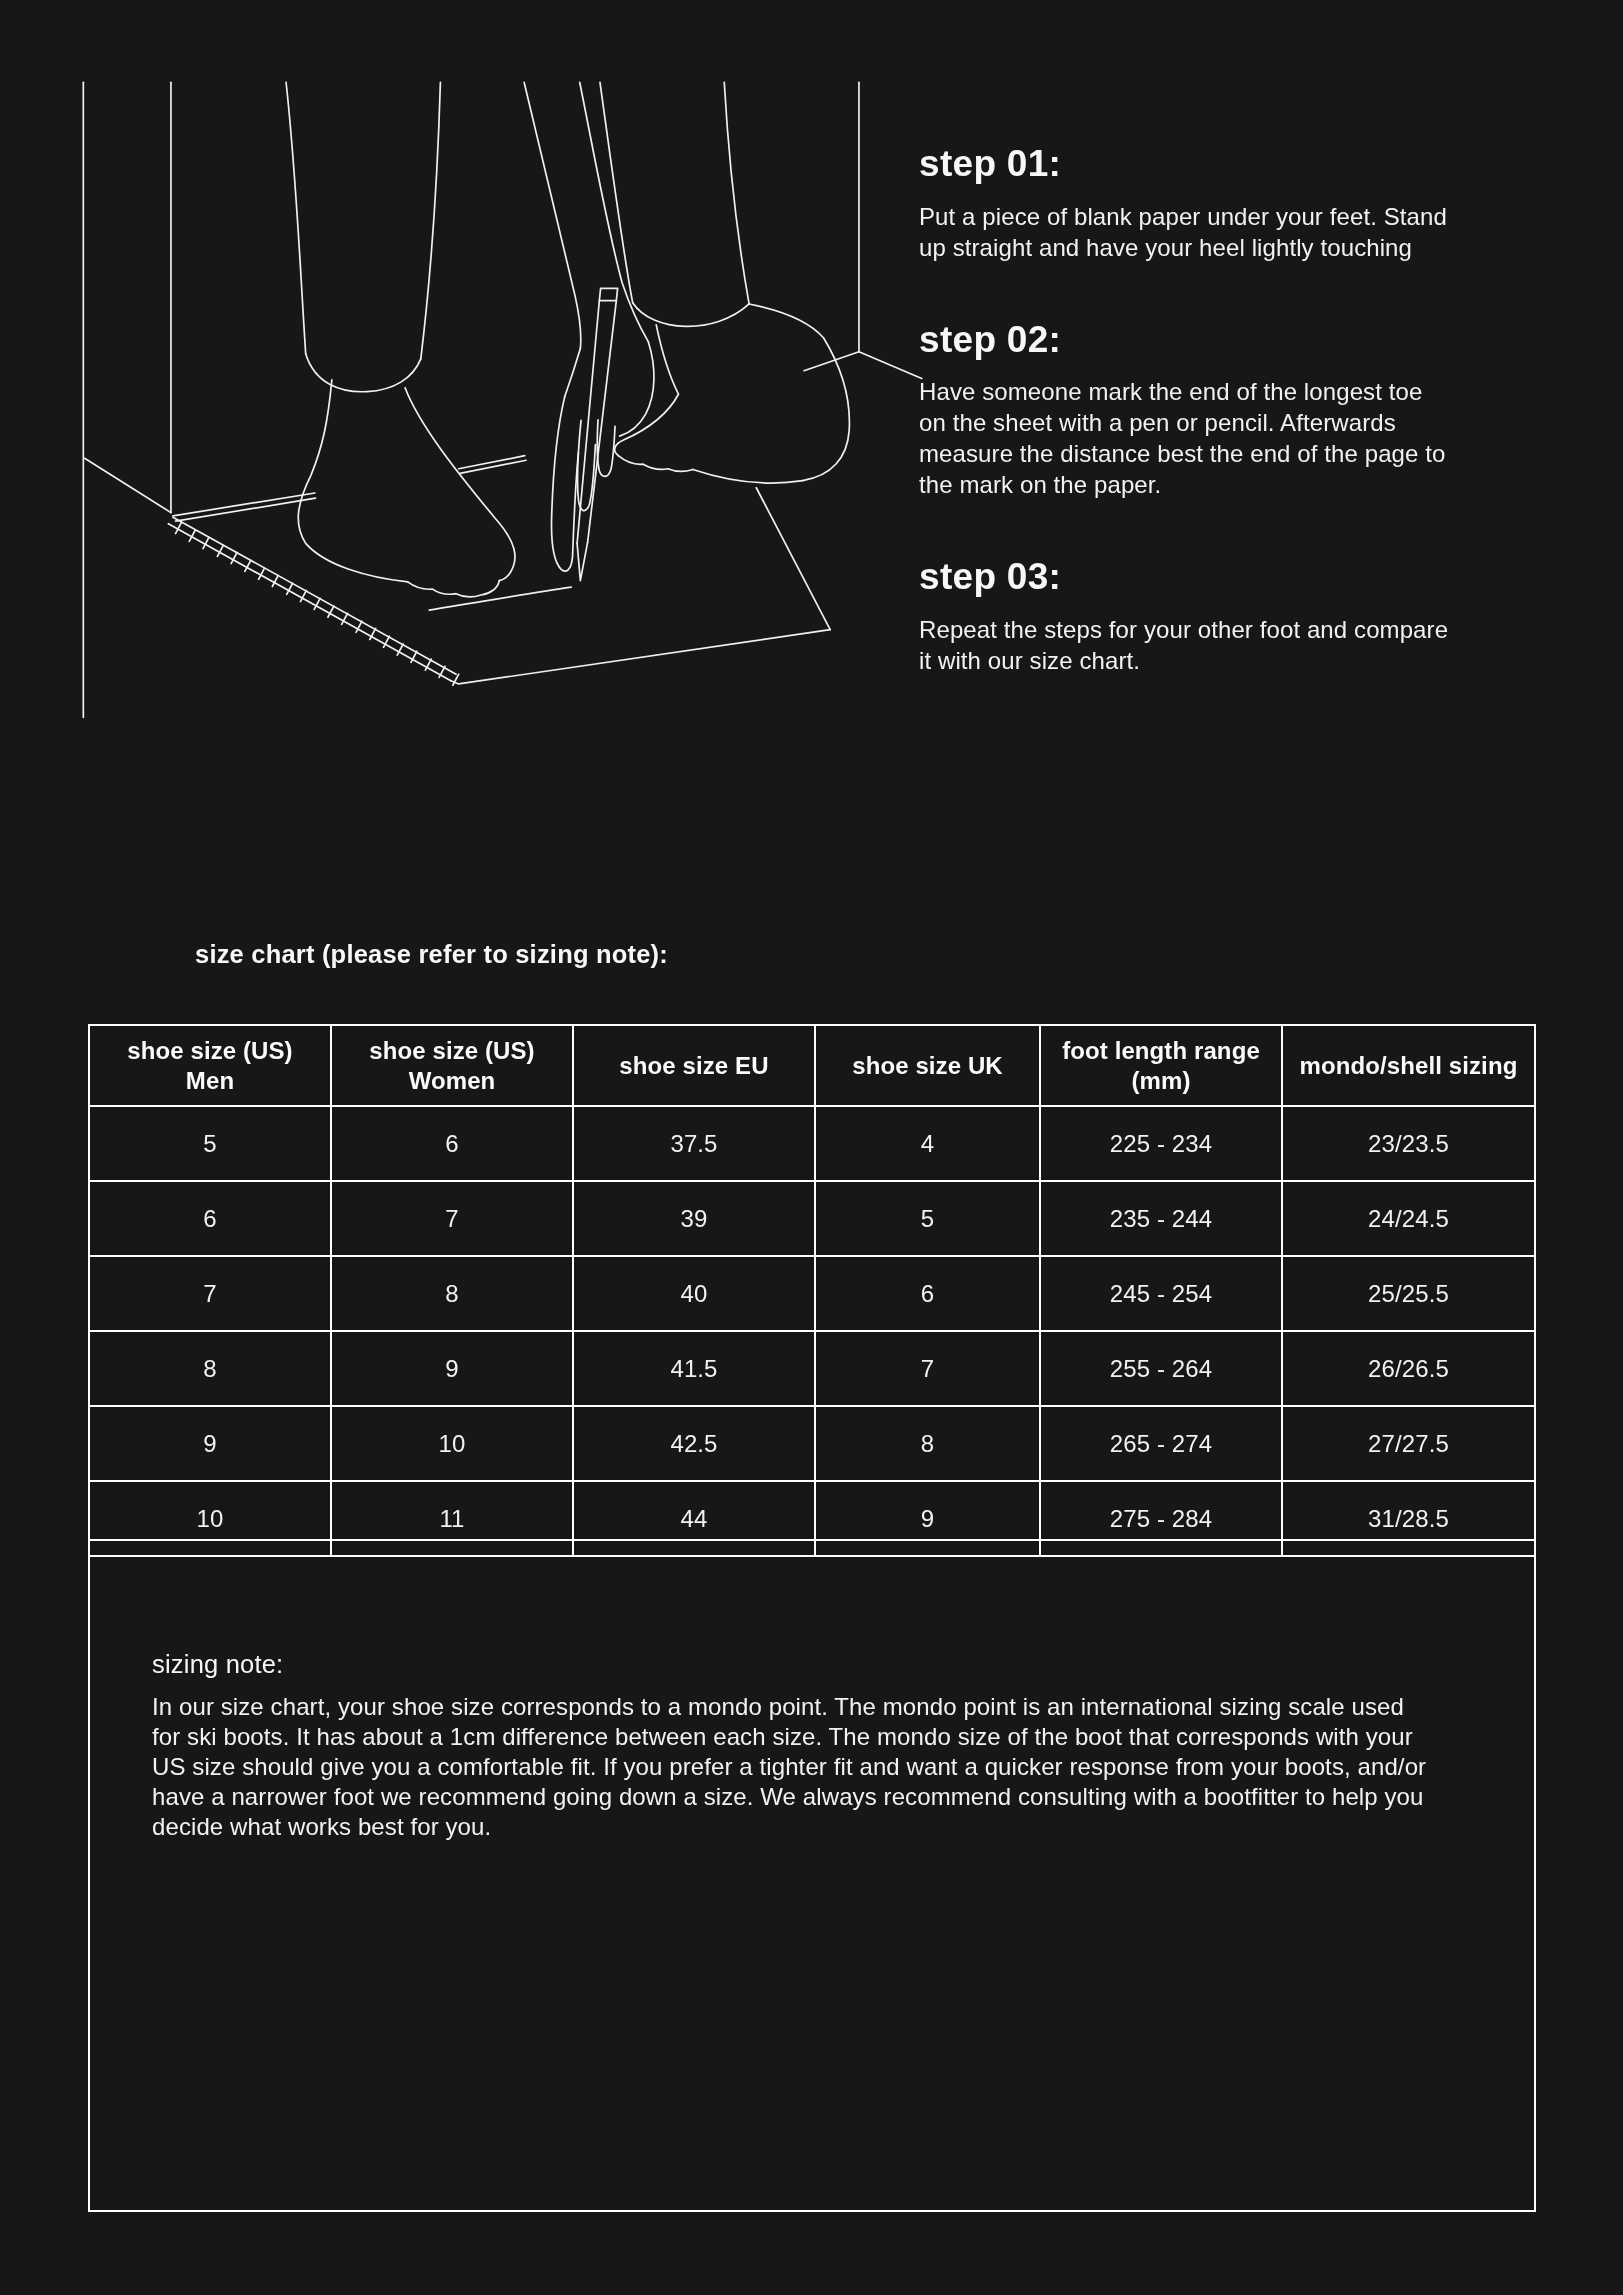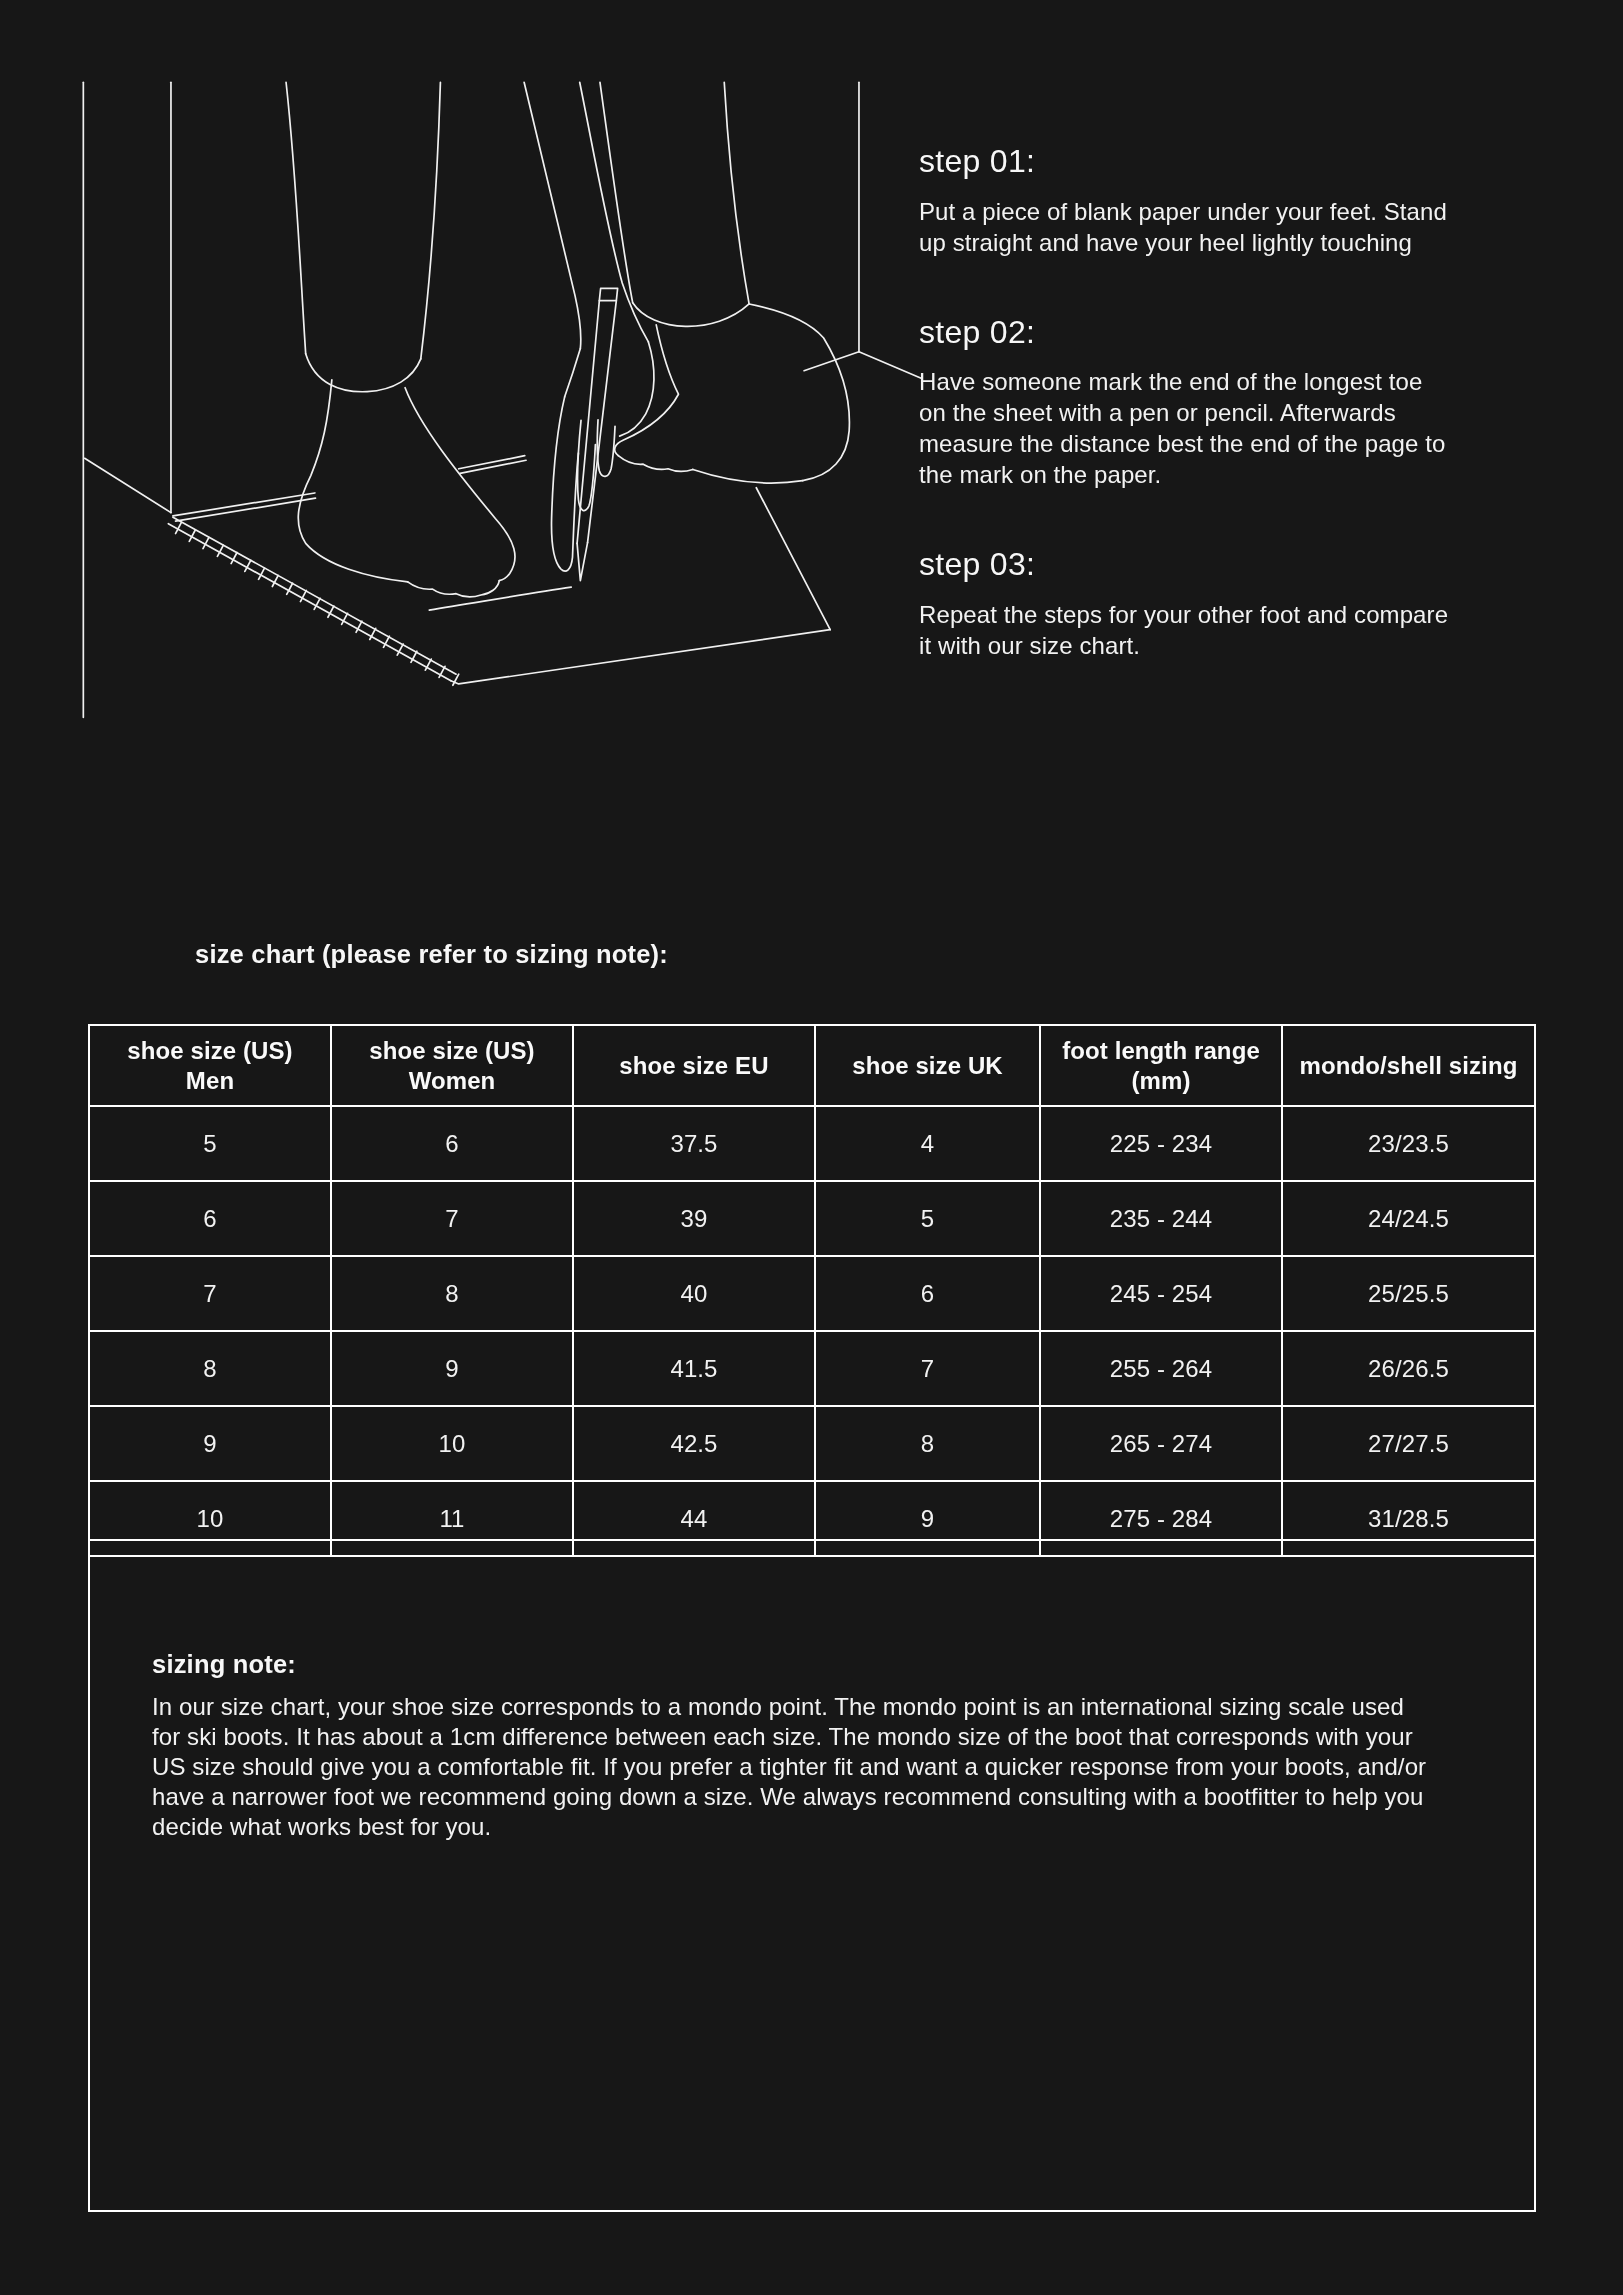--- a/index.html
+++ b/index.html
@@ -7,42 +7,42 @@
        font-family:"Liberation Sans","DejaVu Sans",sans-serif;color:#f7f7f7;}
   .page{position:absolute;inset:0;}
 
   
   .illus{position:absolute;left:79px;top:79px;width:851px;height:654px;}
   .illus path{fill:none;stroke:#f0f0f0;stroke-width:2.6;stroke-linecap:round;stroke-linejoin:round;}
 
   
   .steps{position:absolute;left:919px;top:143px;width:628px;}
   .step{margin-bottom:56px;}
-  .step-heading{font-size:32px;font-weight:400;margin:0 0 15.7px 0;letter-spacing:0.3px;}
+  .step-heading{font-size:37px;font-weight:700;margin:0 0 15.7px 0;letter-spacing:0.3px;}
   .step-line{font-size:24px;line-height:31px;white-space:nowrap;letter-spacing:0.1px;color:#f2f2f2;}
   .step-line.gap{margin-top:9.2px;}
 
   
   .caption{position:absolute;left:149px;top:940px;font-size:25.5px;font-weight:700;letter-spacing:0.2px;margin-left:46px;}
 
   
   .tbl{position:absolute;left:88px;top:1024px;width:1448px;border:2px solid #ffffff;box-sizing:border-box;}
   .trow{display:flex;height:73px;border-top:2px solid #ffffff;}
   .trow.hdr{height:79px;border-top:none;}
   .tcell{box-sizing:border-box;display:flex;flex-direction:column;align-items:center;justify-content:center;
          border-left:2px solid #ffffff;font-size:24px;letter-spacing:0.1px;color:#f2f2f2;text-align:center;line-height:30px;}
   .tcell:first-child{border-left:none;}
   .hdr .tcell{font-weight:700;color:#fafafa;}
   .c0{flex:0 0 240px;}.c1{flex:0 0 242px;}.c2{flex:0 0 242px;}
   .c3{flex:0 0 225px;}.c4{flex:0 0 242px;}.c5{flex:1 1 auto;}
 
   
   .notebox{position:absolute;left:88px;top:1539px;width:1448px;height:673px;border:2px solid #ffffff;
            box-sizing:border-box;padding:109px 39px 0 62px;}
-  .note-heading{font-size:25.5px;font-weight:700;margin:0 0 13px 0;letter-spacing:0.2px;}
+  .note-heading{font-size:25.5px;font-weight:400;margin:0 0 13px 0;letter-spacing:0.2px;}
   .note-line{font-size:24px;line-height:30px;white-space:nowrap;letter-spacing:0.1px;color:#f2f2f2;}
 </style>
 </head>
 <body>
 
 <div class="page">
 
   <svg class="illus" viewBox="120 120 1300 1000" aria-hidden="true">
     <g>
       <path d="M126 125 V1096"></path>

